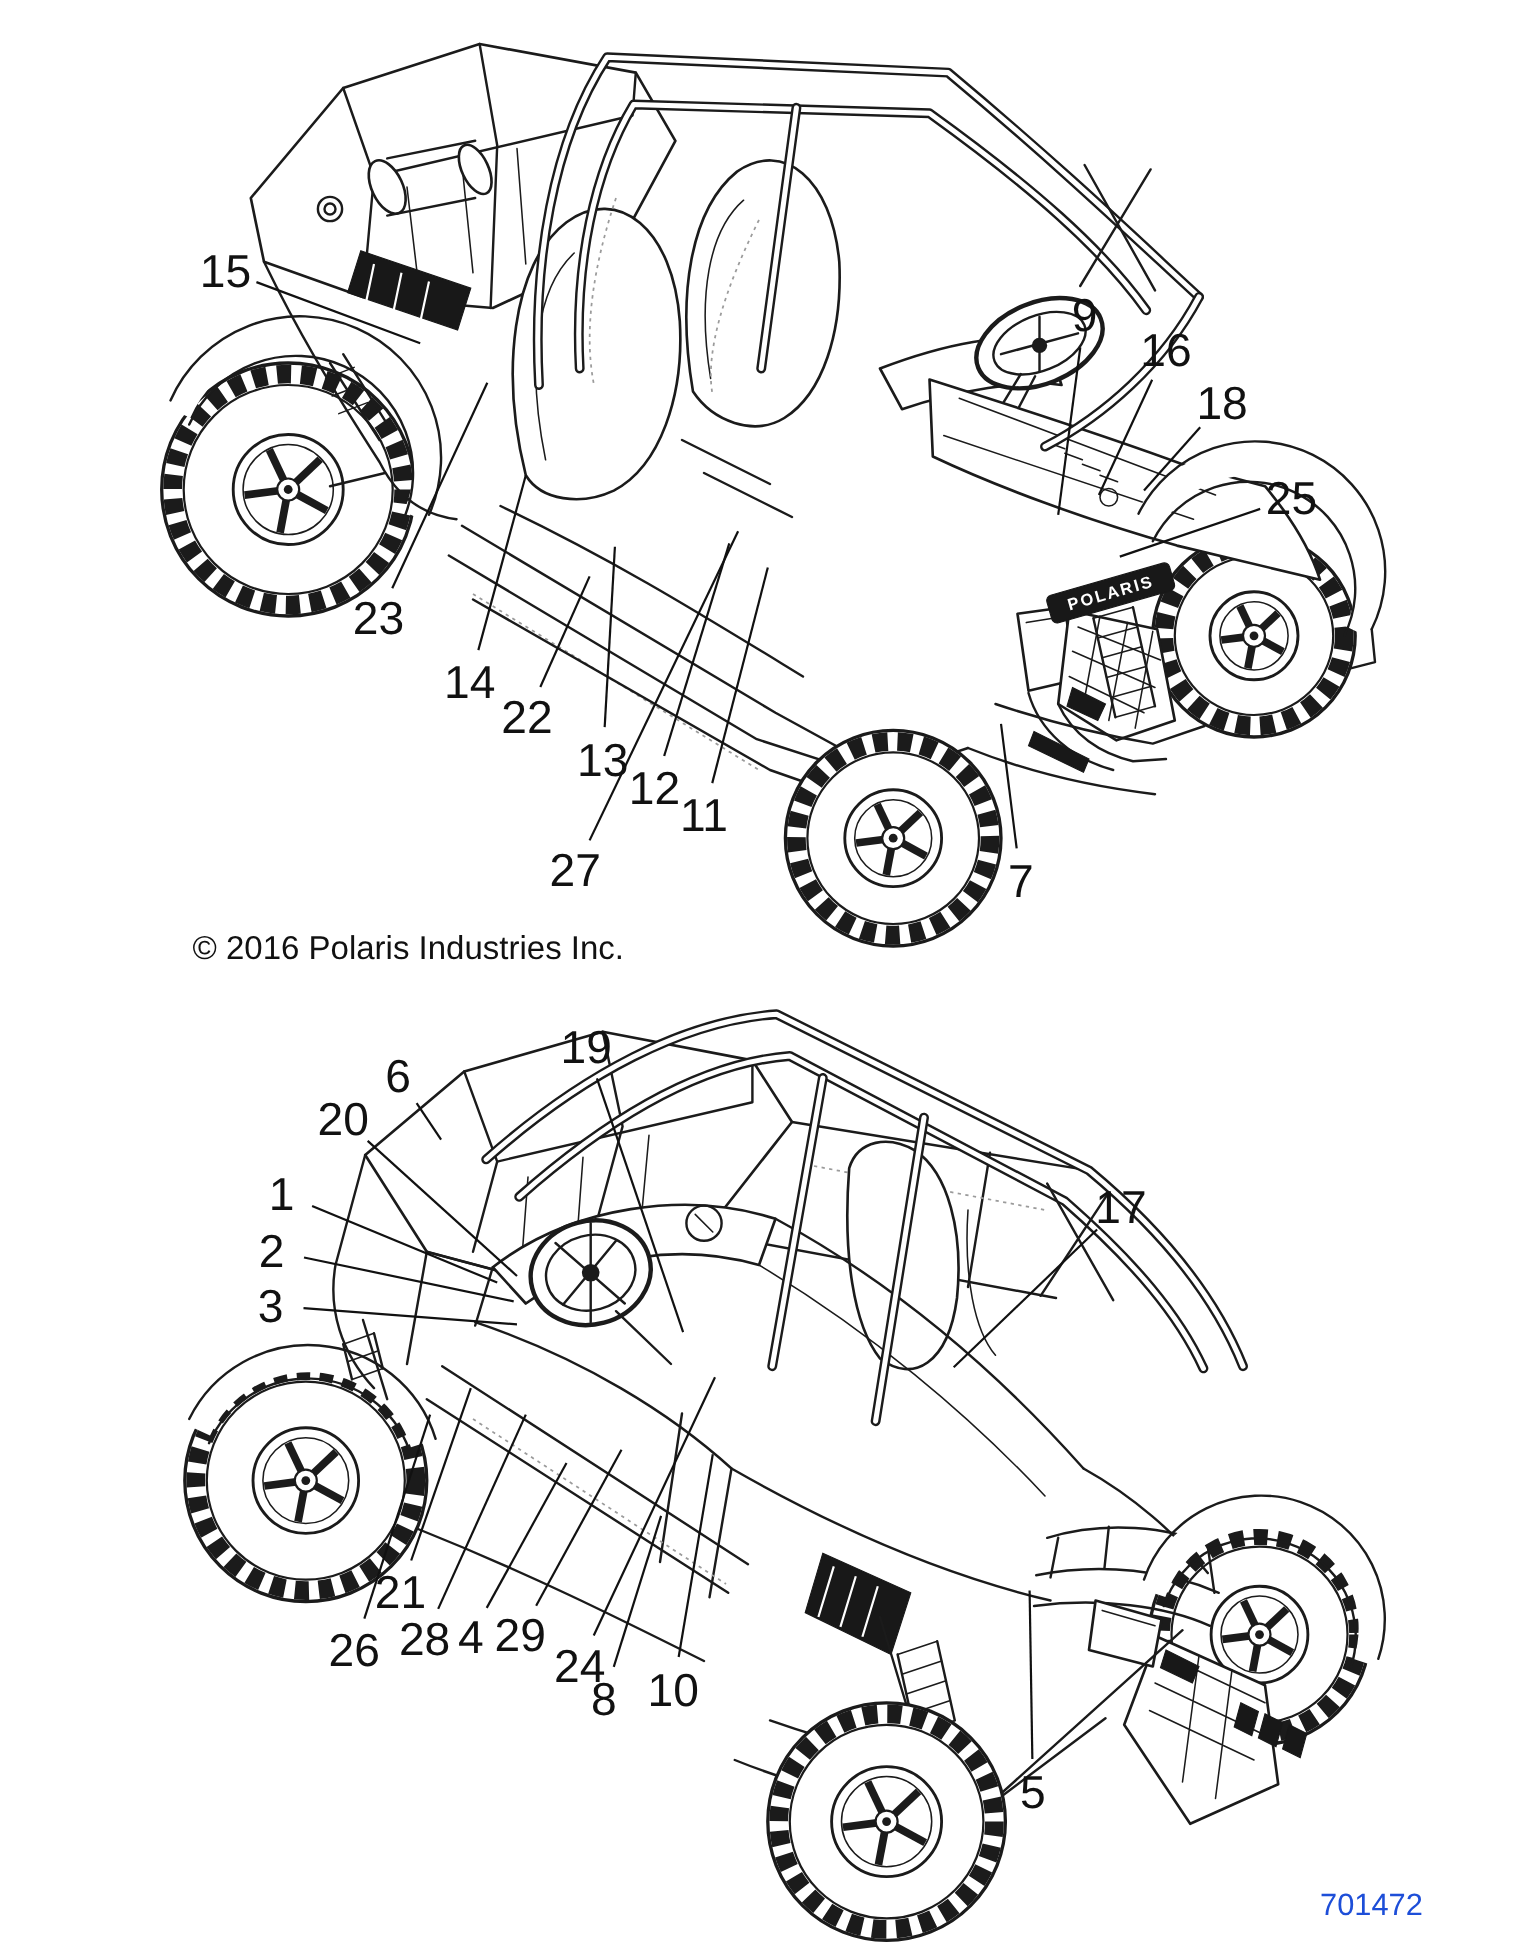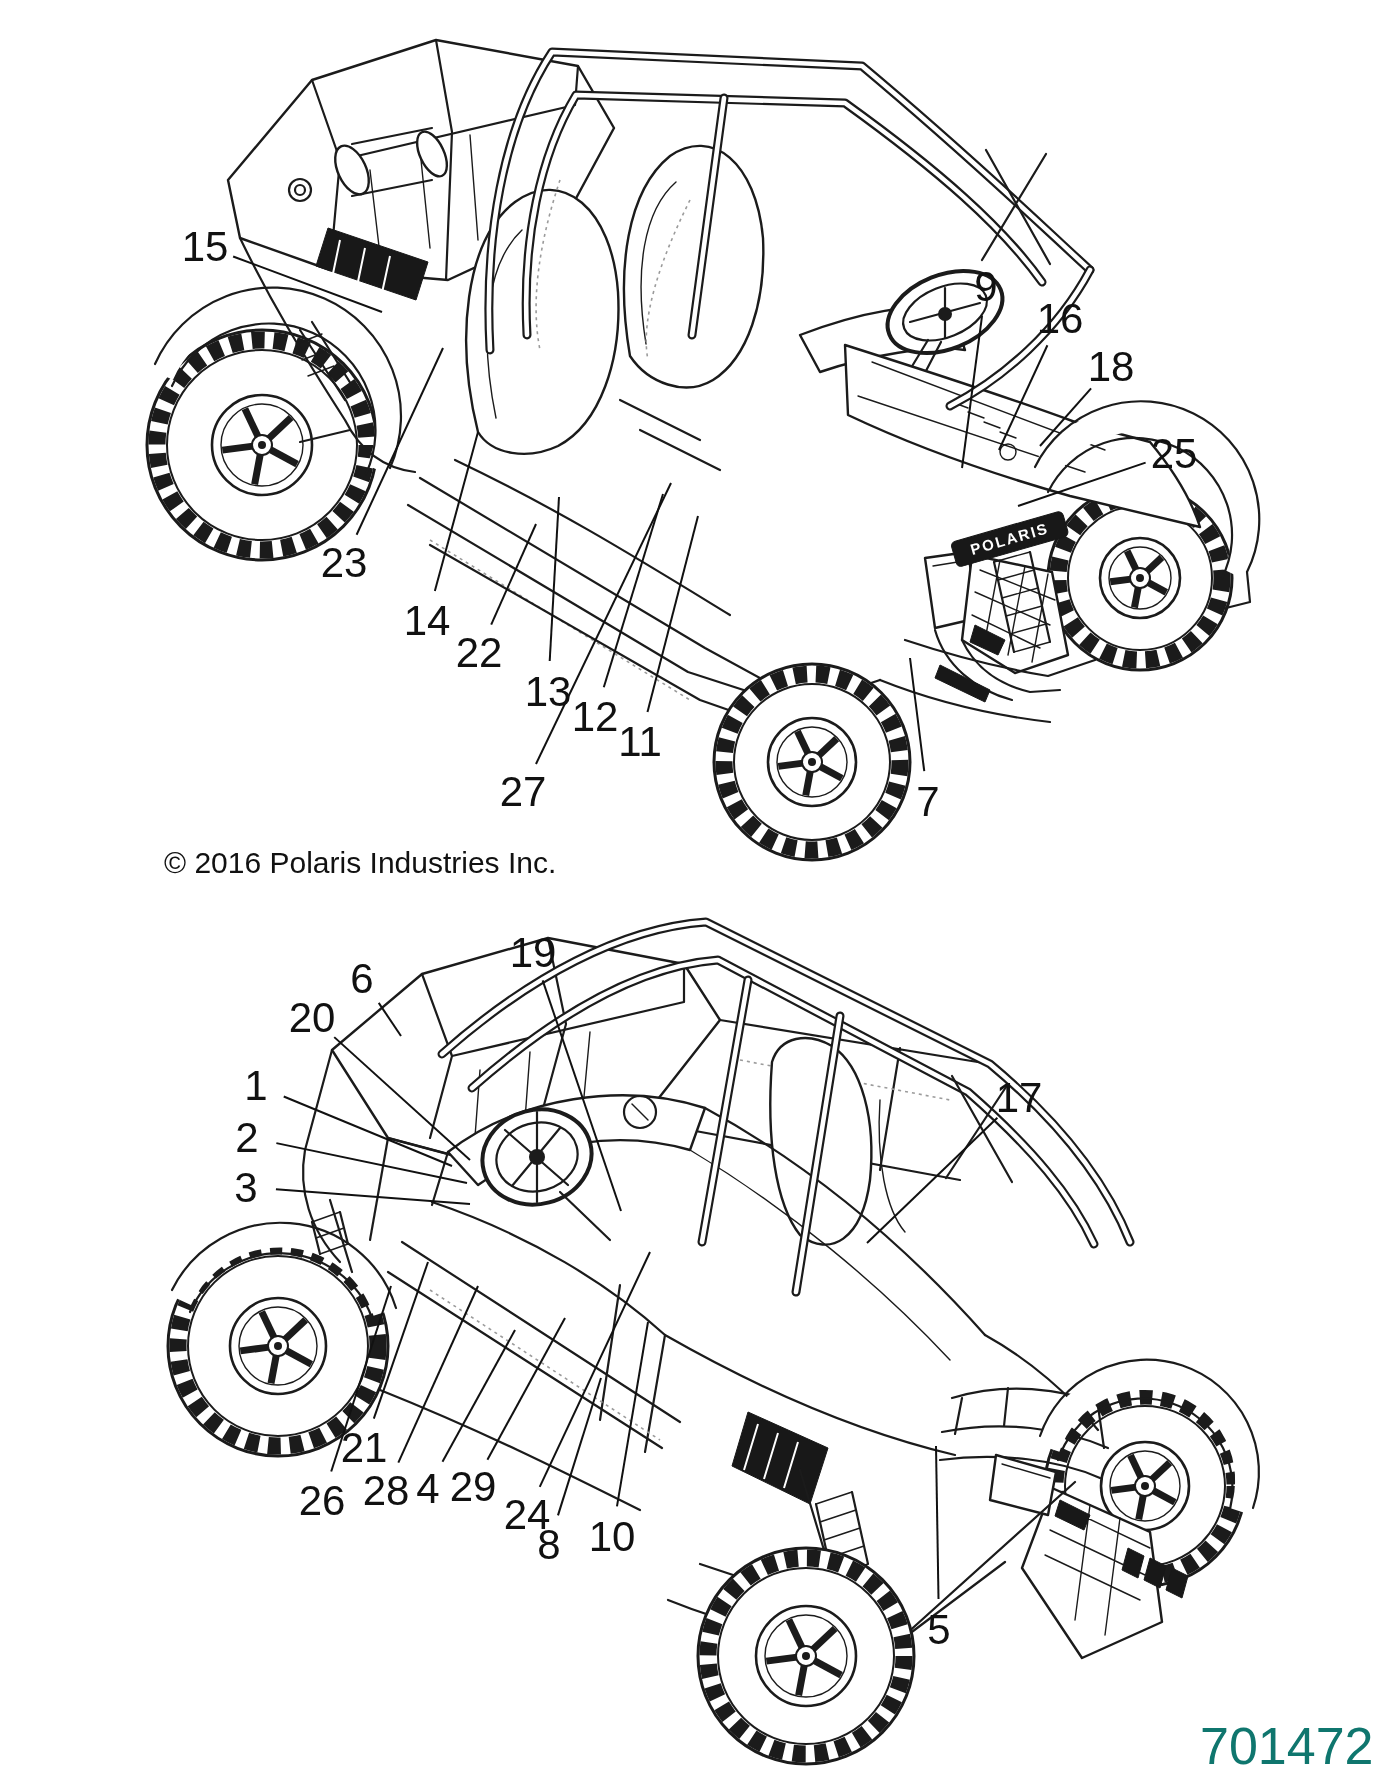--- a/index.html
+++ b/index.html
@@ -9,23 +9,23 @@
   .tube{fill:none;stroke:#1b1b1b;stroke-width:9;stroke-linecap:round;stroke-linejoin:round;}
   .tube-core{fill:none;stroke:#fff;stroke-width:4.6;stroke-linecap:round;stroke-linejoin:round;}
   .ln{fill:none;stroke:#1b1b1b;stroke-width:2.2;stroke-linecap:round;stroke-linejoin:round;}
   .thin{stroke-width:1.4;}
   .panel{fill:#fff;stroke:#1b1b1b;stroke-width:2.4;stroke-linejoin:round;}
   .dark{fill:#181818;stroke:#181818;stroke-width:1;}
   .ghost{fill:none;stroke:#9b9b9b;stroke-width:1.6;stroke-dasharray:3 4;}
   .leader{stroke:#111;stroke-width:2;fill:none;}
   .callout-text{font:42px "Liberation Sans",sans-serif;fill:#111;}
   .badge-text{font:700 15px "Liberation Sans",sans-serif;fill:#fff;letter-spacing:2px;}
-  .copyright{position:absolute;left:164px;top:846px;font-size:30px;color:#111;
+  .copyright{position:absolute;left:175px;top:846px;font-size:30px;color:#111;
              font-family:"Liberation Sans",sans-serif;}
-  .part-number{position:absolute;left:1200px;top:1716px;font-size:52px;color:#0f766e;
+  .part-number{position:absolute;left:1200px;top:1716px;font-size:28px;color:#1d4ed8;
              font-family:"Liberation Sans",sans-serif;}
 </style>
 </head>
 <body>
 
 <div class="page">
 
 <svg class="art" width="1386" height="1782" viewBox="0 0 1386 1782" xmlns="http://www.w3.org/2000/svg">
 
   <g>

